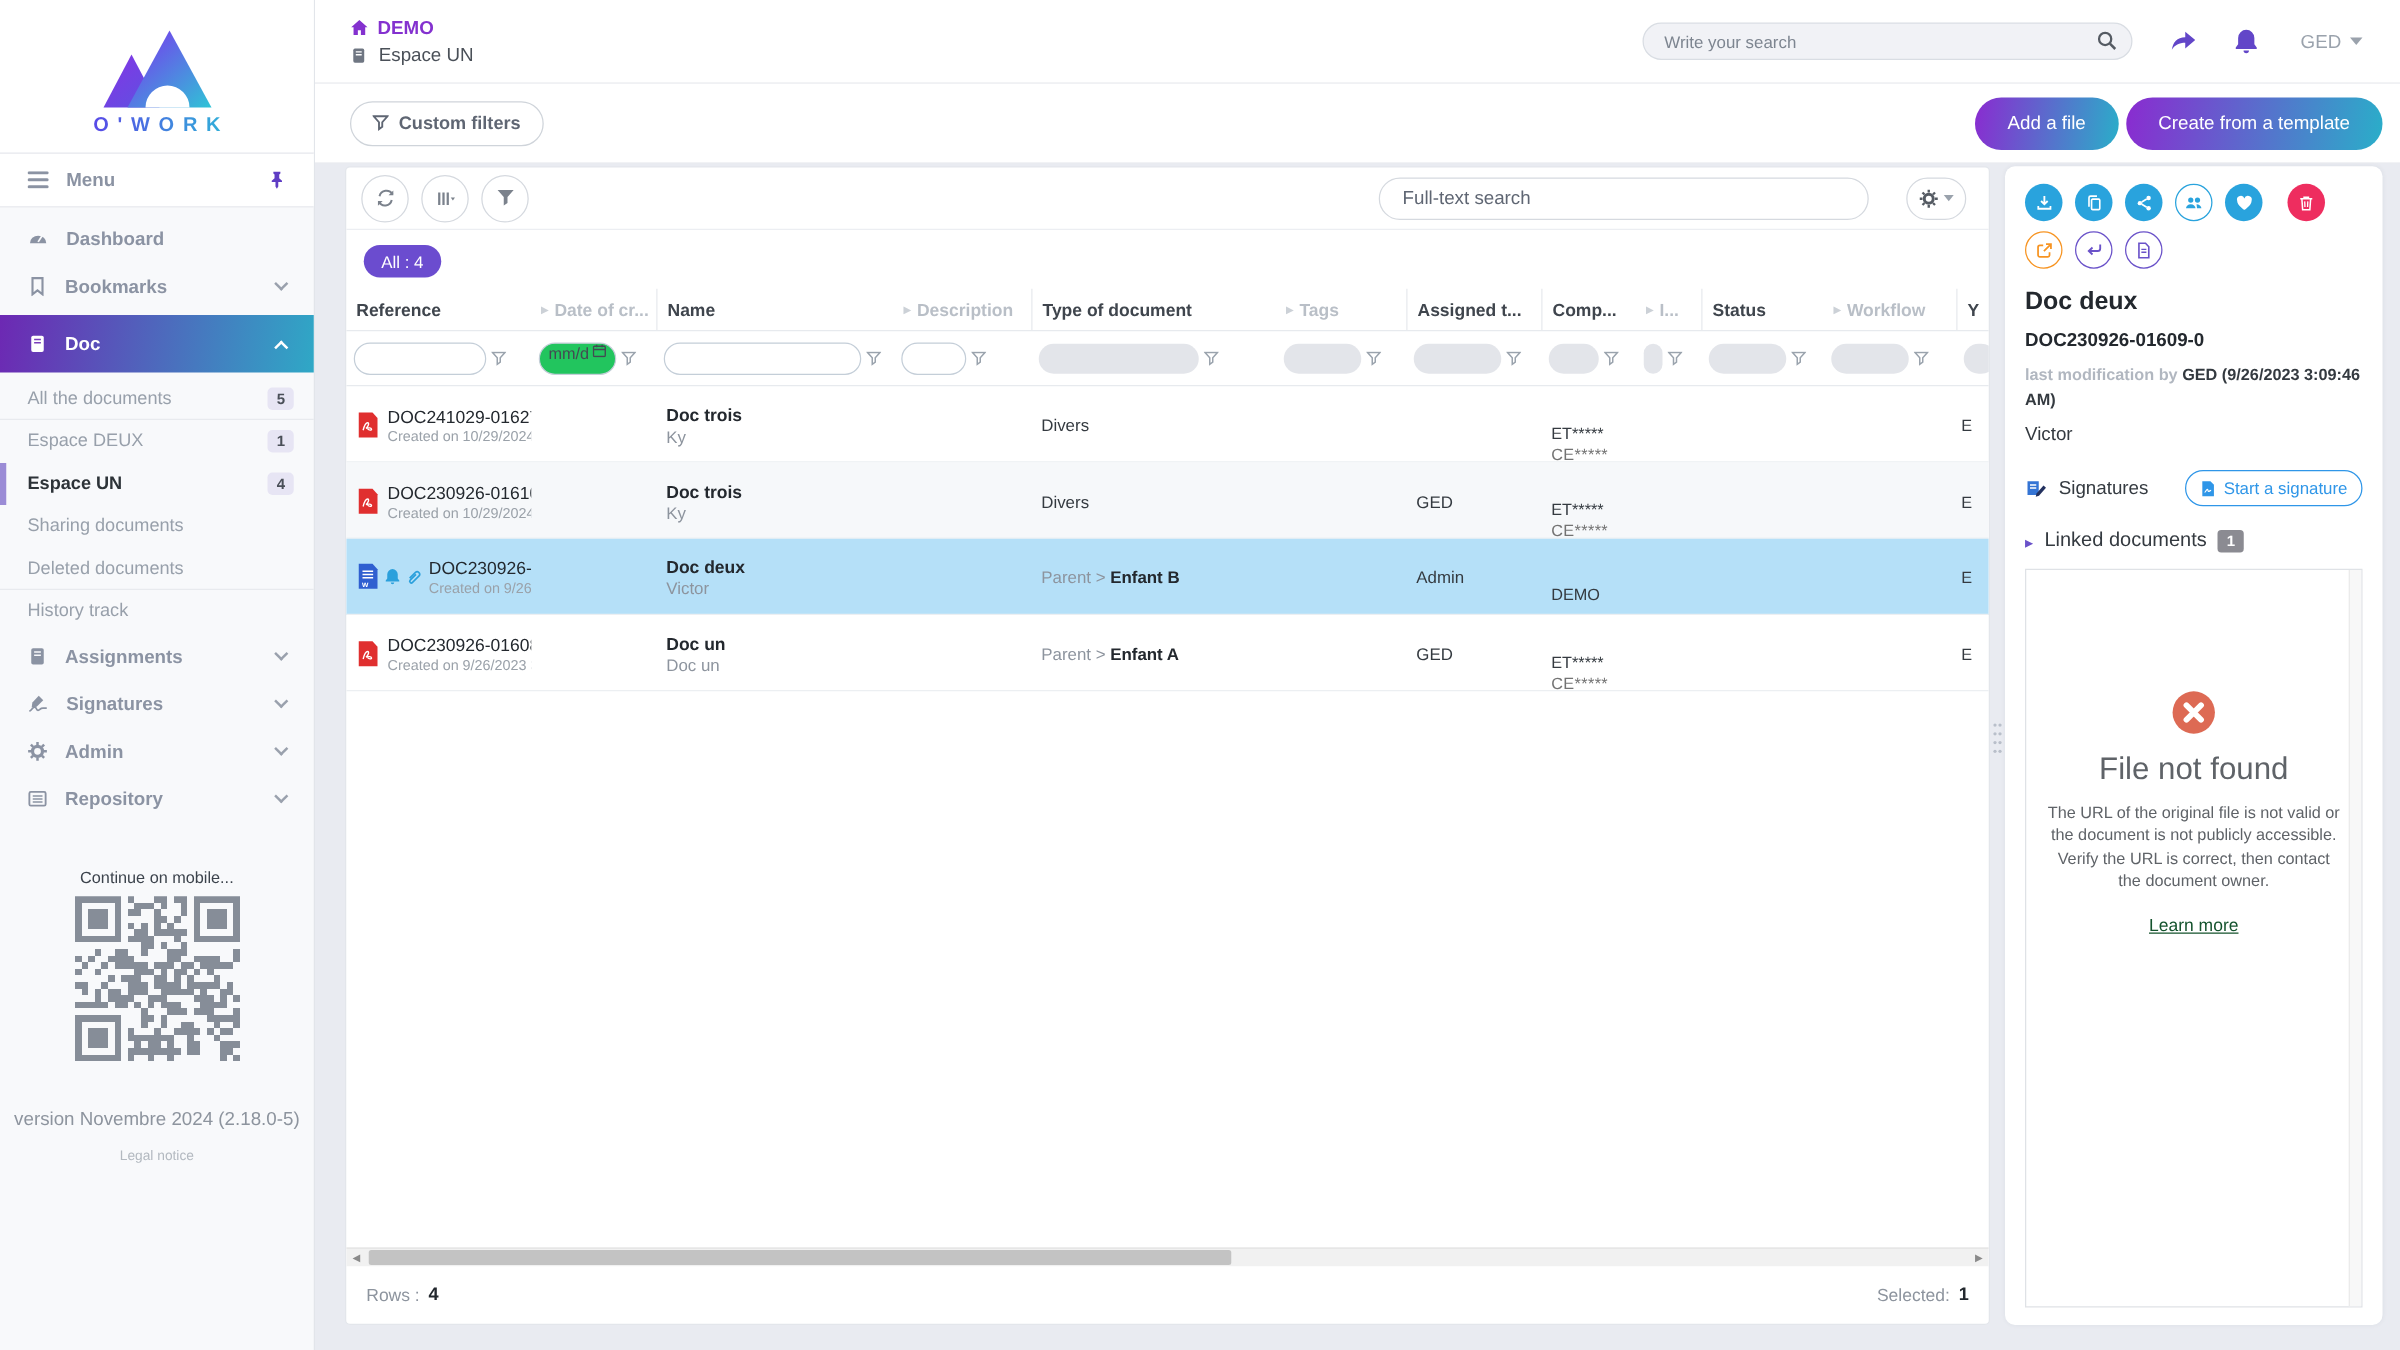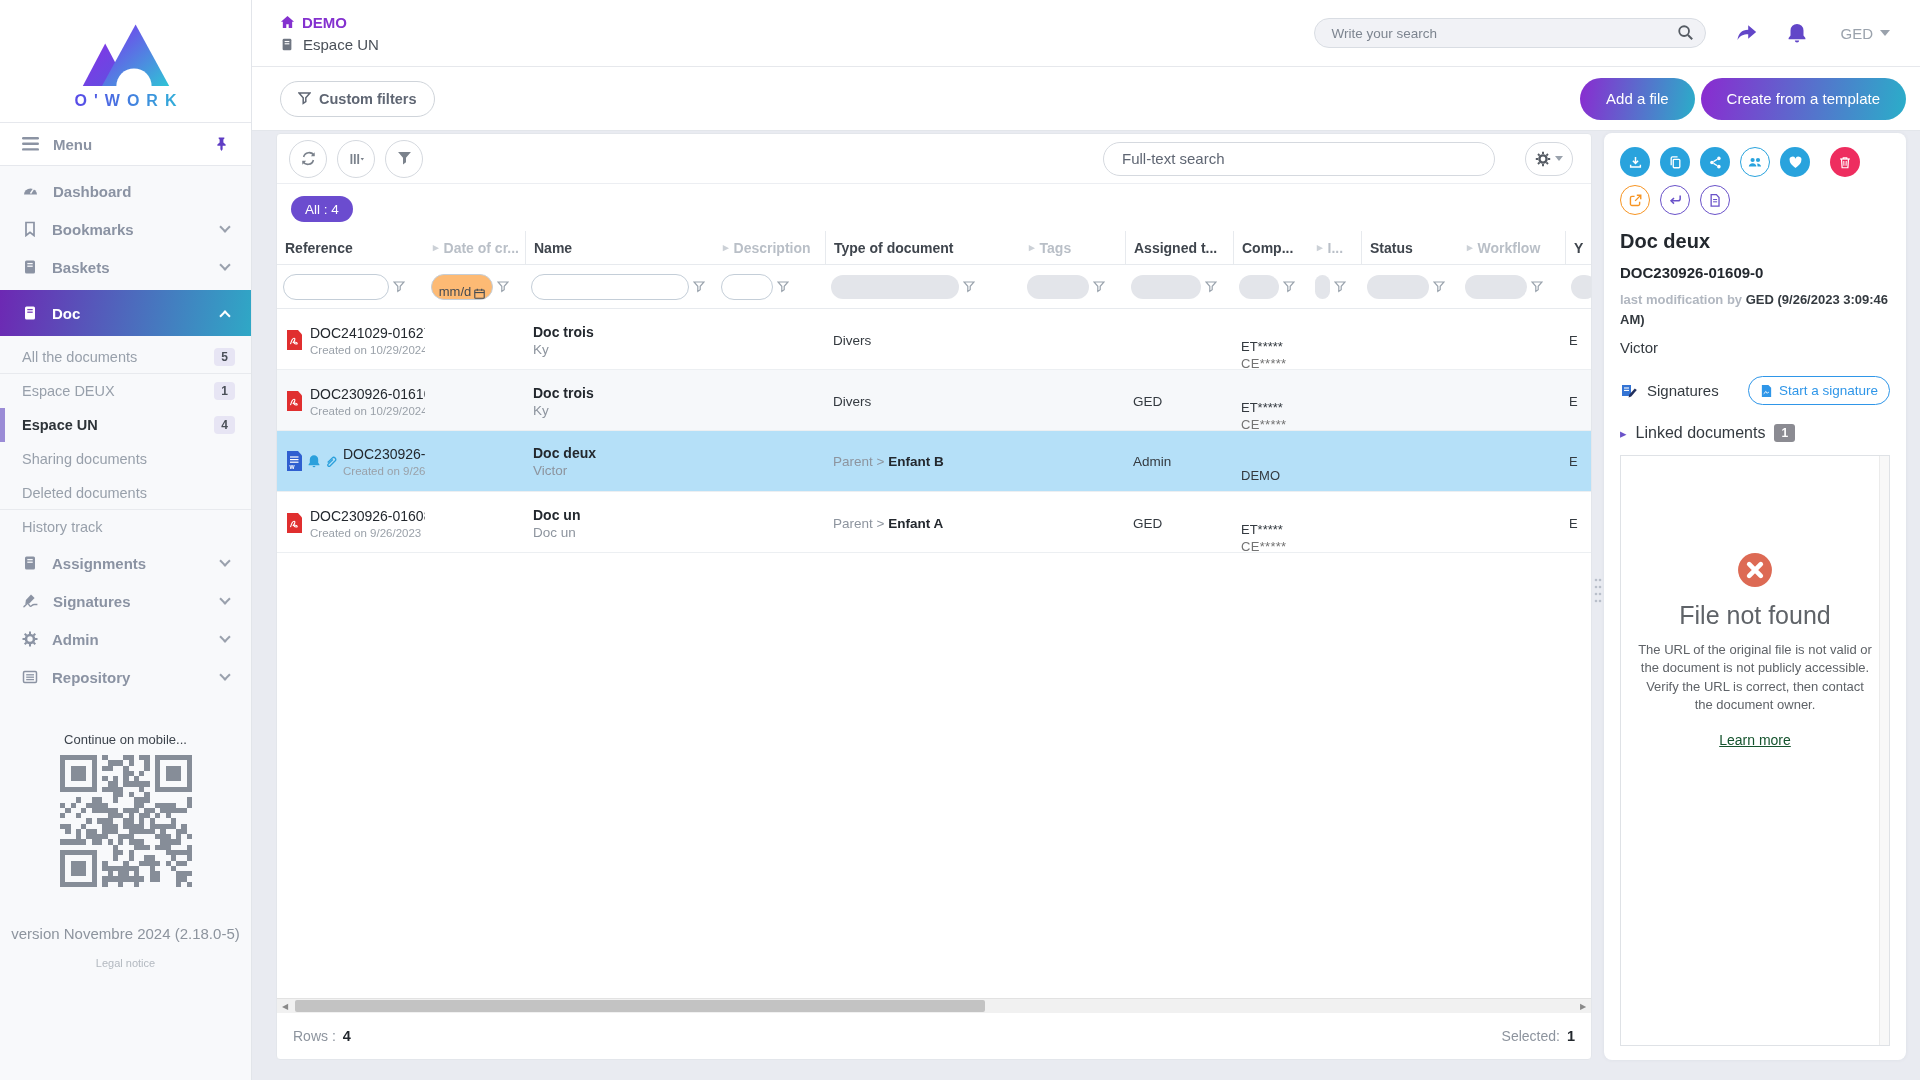--- a/index.html
+++ b/index.html
@@ -81,21 +81,21 @@
   .grid-cols { display:grid; grid-template-columns:148px 100px 190px 110px 196px 104px 108px 76px 52px 98px 106px 40px; }
   .thead { height:34px; align-items:center; border-bottom:1px solid #e7eaee; flex-shrink:0; }
   .th { font-size:14px; font-weight:700; color:#3f454d; padding-left:8px; display:flex; align-items:center; gap:5px; height:100%; cursor:pointer; }
   .th.muted { color:#b9bfc7; font-weight:600; }
   .th.bl { border-left:1px solid #e7eaee; }
   .sort-arrow { color:#ccd1d7; font-size:11px; }
   .tfilter { height:44px; align-items:center; border-bottom:1px solid #e7eaee; flex-shrink:0; }
   .fcell { display:flex; align-items:center; gap:4px; padding-left:6px; }
   .fin { height:26px; border:1px solid #c4ced8; border-radius:13px; background:#fff; font-size:13px; padding:0 9px;
     color:#434a52; outline:none; font-family:inherit; min-width:0; }
-  .fdate { height:26px; border:1px solid #c4ced8; border-radius:13px; background:#fdba74; display:flex; align-items:flex-end;
+  .fdate { height:26px; border:1px solid #c4ced8; border-radius:13px; background:#22c55e; display:flex; align-items:flex-start;
     justify-content:center; gap:3px; font-size:13px; color:#434a52; cursor:text; }
   .fpill { height:24px; background:#e3e5ea; border-radius:12px; cursor:pointer; }
 
   .trow { height:61px; border-bottom:1px solid #eceff2; align-items:center; cursor:pointer; }
   .trow.alt { background:#f6f8fa; }
   .trow.selected { background:#b5e0f8; }
   .c-ref { display:flex; align-items:center; gap:6px; padding-left:8px; overflow:hidden; }
   .ref-ic { display:flex; align-items:center; gap:3px; flex-shrink:0; }
   .ref { font-size:14px; color:#23282e; white-space:nowrap; }
   .created { font-size:11.5px; color:#9aa1a9; margin-top:3px; white-space:nowrap; }
@@ -202,29 +202,20 @@
         </svg>
         <span>Dashboard</span>
       </div>
       <div class="nav-item">
         <svg width="16" height="16" viewBox="0 0 16 16">
           <path d="M4 1.5h8v13l-4-3.2-4 3.2z" fill="none" stroke="#8b93a3" stroke-width="1.7"></path>
         </svg>
         <span>Bookmarks</span>
         <span class="chev"></span>
       </div>
-      <div class="nav-item">
-        <svg width="16" height="16" viewBox="0 0 16 16">
-          <rect x="3" y="1.5" width="10" height="13" rx="1.5" fill="#8b93a3"></rect>
-          <line x1="5.3" y1="4.6" x2="10.7" y2="4.6" stroke="#f8f9fb" stroke-width="1.3"></line>
-          <line x1="5.3" y1="7.2" x2="10.7" y2="7.2" stroke="#f8f9fb" stroke-width="1.3"></line>
-        </svg>
-        <span>Baskets</span>
-        <span class="chev"></span>
-      </div>
 
       <div class="nav-item doc-active">
         <svg width="16" height="16" viewBox="0 0 16 16">
           <rect x="3" y="1.5" width="10" height="13" rx="1.5" fill="#ffffff"></rect>
           <line x1="5.3" y1="4.6" x2="10.7" y2="4.6" stroke="#7a3dbb" stroke-width="1.3"></line>
           <line x1="5.3" y1="7.2" x2="10.7" y2="7.2" stroke="#7a3dbb" stroke-width="1.3"></line>
         </svg>
         <span>Doc</span>
         <span class="chev"></span>
       </div>

